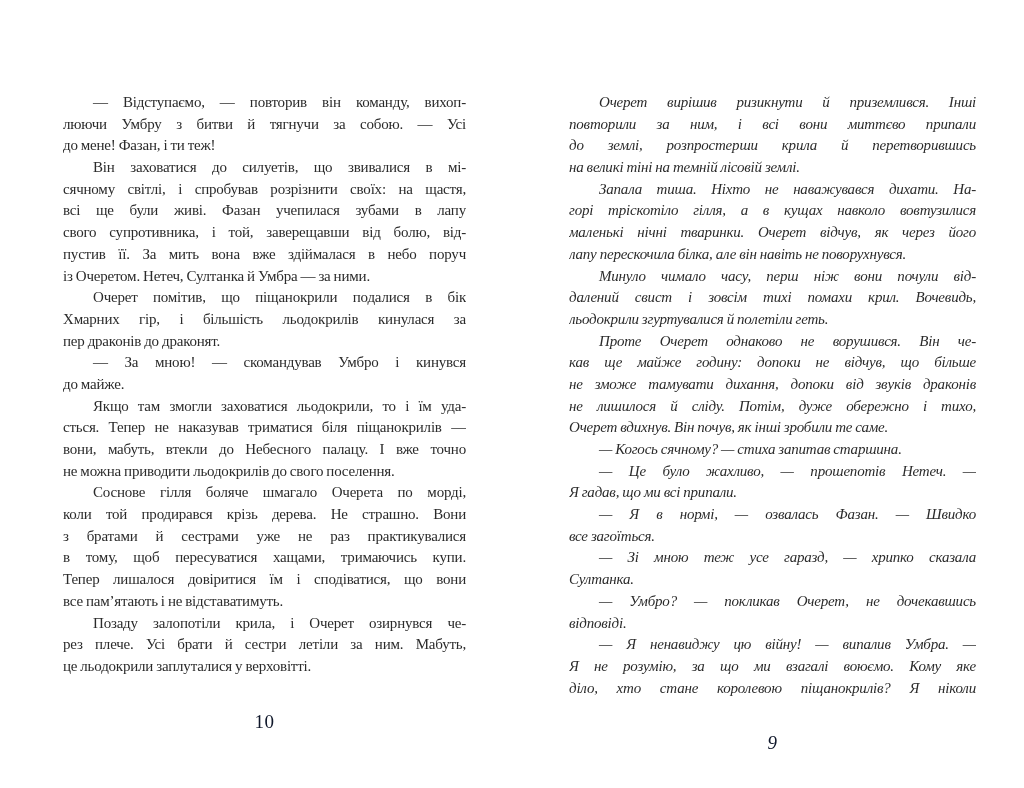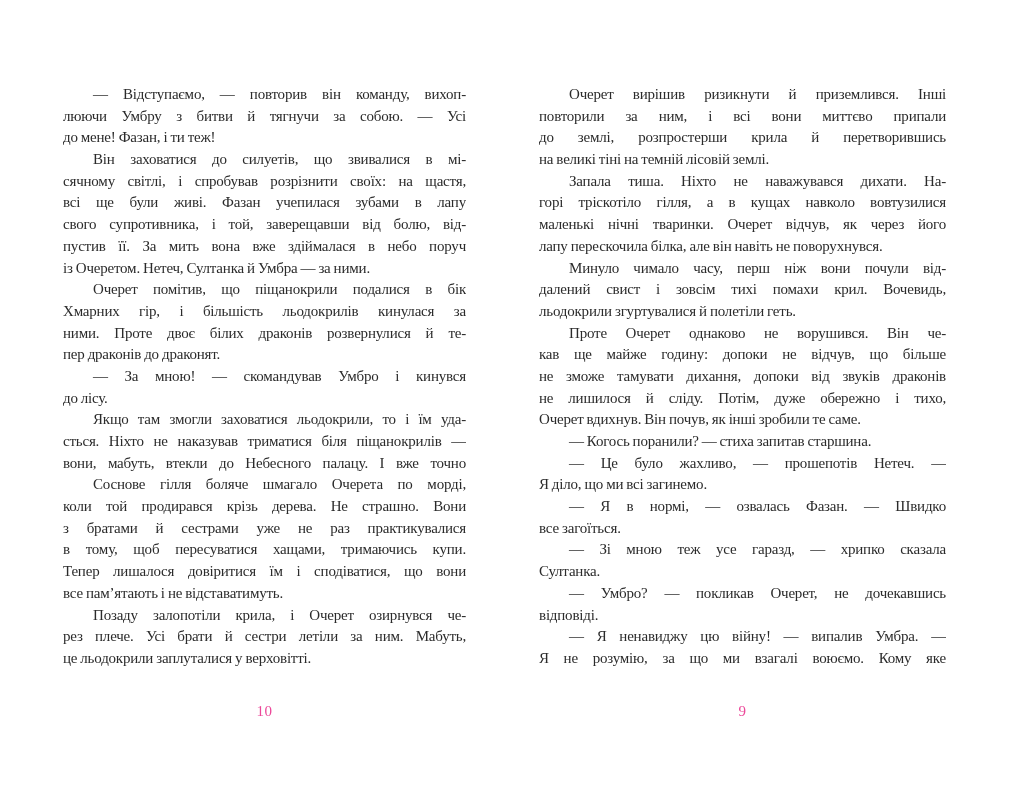--- a/index.html
+++ b/index.html
@@ -11,77 +11,78 @@
     height: 788px;
     position: relative;
     background: #ffffff;
     font-family: "Liberation Serif", "DejaVu Serif", serif;
     color: #2b2b2b;
     overflow: hidden;
   }
   .spread {
     position: absolute;
     inset: 0;
+    margin-top: 8px;
   }
   .page {
     position: absolute;
     top: 84px;
   }
   .page.left  { left: 63px;  width: 403px; }
-  .page.right { left: 539px; width: 407px; }
+  .page.right { left: 569px; width: 407px; font-style: italic; }
 
   .text-block {
     font-size: 15px;
     letter-spacing: -0.2px;
     word-spacing: -0.5px;
   }
   .line {
     height: 21.7px;
     line-height: 21.7px;
     text-align: justify;
     text-align-last: justify;
     overflow: hidden;
     white-space: normal;
   }
   .line.indent { padding-left: 30px; }
   .line.last   { text-align-last: left; }
 
   .page-number {
     margin-top: 33px;
     text-align: center;
-    font-size: 15px;
+    font-size: 19px;
     letter-spacing: 0.5px;
-    color: #ec4899;
+    color: #0f172a;
   }
 </style>
 </head>
 <body style="background: rgb(255, 255, 255); color: rgb(43, 43, 43);">
 
 <div class="spread">
 
   <div class="page left">
     <div class="text-block">
         <div class="line indent">— Відступаємо, — повторив він команду, вихоп-</div>
         <div class="line">люючи Умбру з битви й тягнучи за собою. — Усі</div>
         <div class="line last">до мене! Фазан, і ти теж!</div>
         <div class="line indent">Він заховатися до силуетів, що звивалися в мі-</div>
         <div class="line">сячному світлі, і спробував розрізнити своїх: на щастя,</div>
         <div class="line">всі ще були живі. Фазан учепилася зубами в лапу</div>
         <div class="line">свого супротивника, і той, заверещавши від болю, від-</div>
         <div class="line">пустив її. За мить вона вже здіймалася в небо поруч</div>
         <div class="line last">із Очеретом. Нетеч, Султанка й Умбра — за ними.</div>
         <div class="line indent">Очерет помітив, що піщанокрили подалися в бік</div>
         <div class="line">Хмарних гір, і більшість льодокрилів кинулася за</div>
-        <div class="line">ними. Проте двоє білих драконів розвернулися й те-</div>
         <div class="line last">пер драконів до драконят.</div>
         <div class="line indent">— За мною! — скомандував Умбро і кинувся</div>
-        <div class="line last">до лісу.</div>
+        <div class="line last">до майже.</div>
         <div class="line indent">Якщо там змогли заховатися льодокрили, то і їм уда-</div>
-        <div class="line">сться. Ніхто не наказував триматися біля піщанокрилів —</div>
+        <div class="line">сться. Тепер не наказував триматися біля піщанокрилів —</div>
         <div class="line">вони, мабуть, втекли до Небесного палацу. І вже точно</div>
+        <div class="line last">не можна приводити льодокрилів до свого поселення.</div>
         <div class="line indent">Соснове гілля боляче шмагало Очерета по морді,</div>
         <div class="line">коли той продирався крізь дерева. Не страшно. Вони</div>
         <div class="line">з братами й сестрами уже не раз практикувалися</div>
         <div class="line">в тому, щоб пересуватися хащами, тримаючись купи.</div>
         <div class="line">Тепер лишалося довіритися їм і сподіватися, що вони</div>
         <div class="line last">все пам’ятають і не відставатимуть.</div>
         <div class="line indent">Позаду залопотіли крила, і Очерет озирнувся че-</div>
         <div class="line">рез плече. Усі брати й сестри летіли за ним. Мабуть,</div>
         <div class="line last">це льодокрили заплуталися у верховітті.</div>
       </div>
@@ -99,28 +100,29 @@
         <div class="line">маленькі нічні тваринки. Очерет відчув, як через його</div>
         <div class="line last">лапу перескочила білка, але він навіть не поворухнувся.</div>
         <div class="line indent">Минуло чимало часу, перш ніж вони почули від-</div>
         <div class="line">далений свист і зовсім тихі помахи крил. Вочевидь,</div>
         <div class="line last">льодокрили згуртувалися й полетіли геть.</div>
         <div class="line indent">Проте Очерет однаково не ворушився. Він че-</div>
         <div class="line">кав ще майже годину: допоки не відчув, що більше</div>
         <div class="line">не зможе тамувати дихання, допоки від звуків драконів</div>
         <div class="line">не лишилося й сліду. Потім, дуже обережно і тихо,</div>
         <div class="line last">Очерет вдихнув. Він почув, як інші зробили те саме.</div>
-        <div class="line indent last">— Когось поранили? — стиха запитав старшина.</div>
+        <div class="line indent last">— Когось сячному? — стиха запитав старшина.</div>
         <div class="line indent">— Це було жахливо, — прошепотів Нетеч. —</div>
-        <div class="line last">Я діло, що ми всі загинемо.</div>
+        <div class="line last">Я гадав, що ми всі припали.</div>
         <div class="line indent">— Я в нормі, — озвалась Фазан. — Швидко</div>
         <div class="line last">все загоїться.</div>
         <div class="line indent">— Зі мною теж усе гаразд, — хрипко сказала</div>
         <div class="line last">Султанка.</div>
         <div class="line indent">— Умбро? — покликав Очерет, не дочекавшись</div>
         <div class="line last">відповіді.</div>
         <div class="line indent">— Я ненавиджу цю війну! — випалив Умбра. —</div>
         <div class="line">Я не розумію, за що ми взагалі воюємо. Кому яке</div>
+        <div class="line">діло, хто стане королевою піщанокрилів? Я ніколи</div>
       </div>
     <div class="page-number">9</div>
   </div>
 
 </div>
 
 </body></html>

